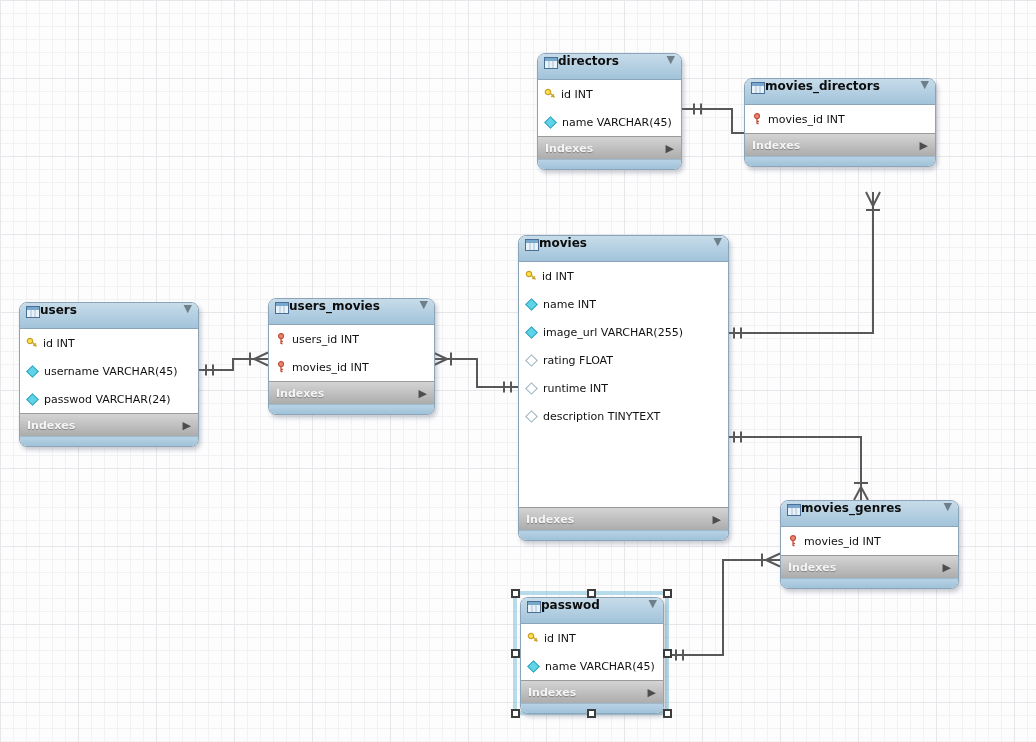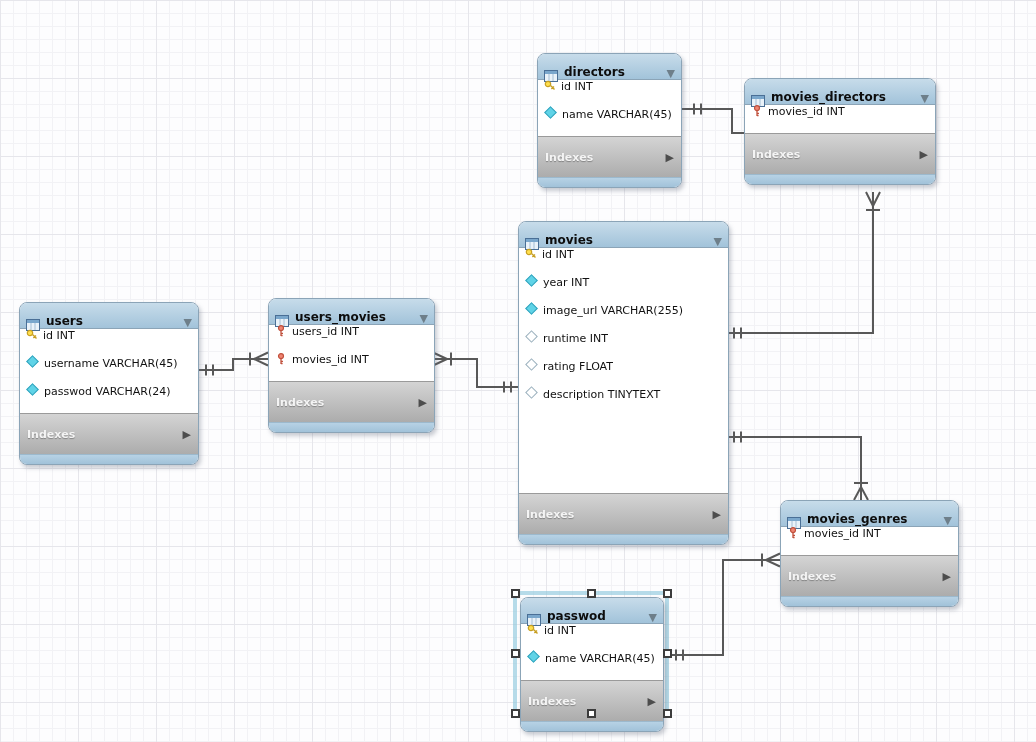--- a/index.html
+++ b/index.html
@@ -14,30 +14,30 @@
       linear-gradient(to bottom,#f2f2f5 1px,transparent 1px);
     background-size:78px 78px,78px 78px,13px 13px,13px 13px;
   }
   svg.rel-layer{position:absolute;left:0;top:0;z-index:1;}
   .rel{stroke:#585858;stroke-width:2;fill:none;}
   .table{
     position:absolute;z-index:2;background:#fff;border:1px solid #8ba4b7;
     border-radius:8px;box-shadow:2px 3px 4px rgba(100,110,125,.35);
   }
   .thead{
-    height:25px;display:flex;align-items:flex-end;gap:8px;padding:0 6px;
+    height:25px;display:flex;align-items:flex-start;gap:2px;padding:0 6px;
     background:linear-gradient(#c7dcea,#a2c3da);
     border-bottom:1px solid #8ba4b7;border-radius:7px 7px 0 0;
   }
   .ttitle{font-weight:bold;font-size:12px;color:#0d0d0d;}
   .tcollapse{margin-left:auto;color:#6e7f8a;font-size:11px;line-height:1;}
   .tbody{background:#fff;}
-  .trow{height:28px;display:flex;gap:5px;padding:0 6px;font-size:11px;color:#111;white-space:nowrap;}
+  .trow{height:28px;display:flex;align-items:center;gap:5px;padding:0 6px;font-size:11px;color:#111;white-space:nowrap;}
   .tfoot{
-    height:22px;display:flex;align-items:center;padding:9px 7px;
+    height:22px;display:flex;align-items:center;padding:0 7px;
     background:linear-gradient(#d4d4d4,#acacac);border-top:1px solid #9a9a9a;
     color:#f4f4f4;font-weight:bold;font-size:11px;text-shadow:0 1px 1px rgba(0,0,0,.3);
   }
   .fexp{margin-left:auto;color:#4d4d4d;font-size:11px;text-shadow:none;line-height:1;}
   .tbottom{height:9px;background:linear-gradient(#b7d2e5,#a1c2d9);border-top:1px solid #9cb9cd;border-radius:0 0 7px 7px;}
   .keyicon{flex:none;display:inline-block;width:12px;height:12px;}
   .diamond{flex:none;width:7px;height:7px;margin:0 2px;transform:rotate(45deg);background:#5fd3e7;border:1px solid #35a3bc;}
   .diamond.nullable{background:#fff;border-color:#9ab0bd;}
   .sel-outline{position:absolute;z-index:1;box-sizing:border-box;border:4px solid rgba(139,198,219,.62);}
   .handle{position:absolute;z-index:5;width:9px;height:9px;box-sizing:border-box;background:#fff;border:2px solid #3c3c3c;}
@@ -133,54 +133,54 @@
         <span>movies_id INT</span>
       </div>
     </div>
     <div class="tfoot">
       <span>Indexes</span>
       <span class="fexp">▶</span>
     </div>
     <div class="tbottom"></div>
   </div>
 
-  <div class="table" style="left:518px;top:221px;width:209px">
+  <div class="table" style="left:518px;top:235px;width:209px">
     <div class="thead">
       <span class="keyicon"><svg width="14" height="12" viewBox="0 0 14 12">
             <rect x="0.5" y="0.5" width="13" height="11" fill="#e9f2f9" stroke="#4a6f96"></rect>
             <rect x="1" y="1" width="12" height="3" fill="#7aa7cc"></rect>
             <line x1="5" y1="4" x2="5" y2="11" stroke="#a5bed4"></line>
             <line x1="9" y1="4" x2="9" y2="11" stroke="#a5bed4"></line>
           </svg></span>
       <span class="ttitle">movies</span>
       <span class="tcollapse">▼</span>
     </div>
     <div class="tbody" style="height:245px">
       <div class="trow">
         <span class="keyicon"><svg width="12" height="12" viewBox="0 0 12 12">
               <path d="M6.5 5.5 L10.5 9.5 M8.7 7.7 L10 6.4 M7.4 9 L8.6 7.8" stroke="#c79f22" stroke-width="1.4" fill="none"></path>
               <circle cx="4" cy="4" r="2.7" fill="#ffdf4d" stroke="#c79f22" stroke-width="1.2"></circle>
             </svg></span>
         <span>id INT</span>
       </div>
       <div class="trow">
         <span class="diamond"></span>
-        <span>year INT</span>
+        <span>name INT</span>
       </div>
       <div class="trow">
         <span class="diamond"></span>
         <span>image_url VARCHAR(255)</span>
+      </div>
+      <div class="trow">
+        <span class="diamond nullable"></span>
+        <span>rating FLOAT</span>
       </div>
       <div class="trow">
         <span class="diamond nullable"></span>
         <span>runtime INT</span>
-      </div>
-      <div class="trow">
-        <span class="diamond nullable"></span>
-        <span>rating FLOAT</span>
       </div>
       <div class="trow">
         <span class="diamond nullable"></span>
         <span>description TINYTEXT</span>
       </div>
     </div>
     <div class="tfoot">
       <span>Indexes</span>
       <span class="fexp">▶</span>
     </div>

